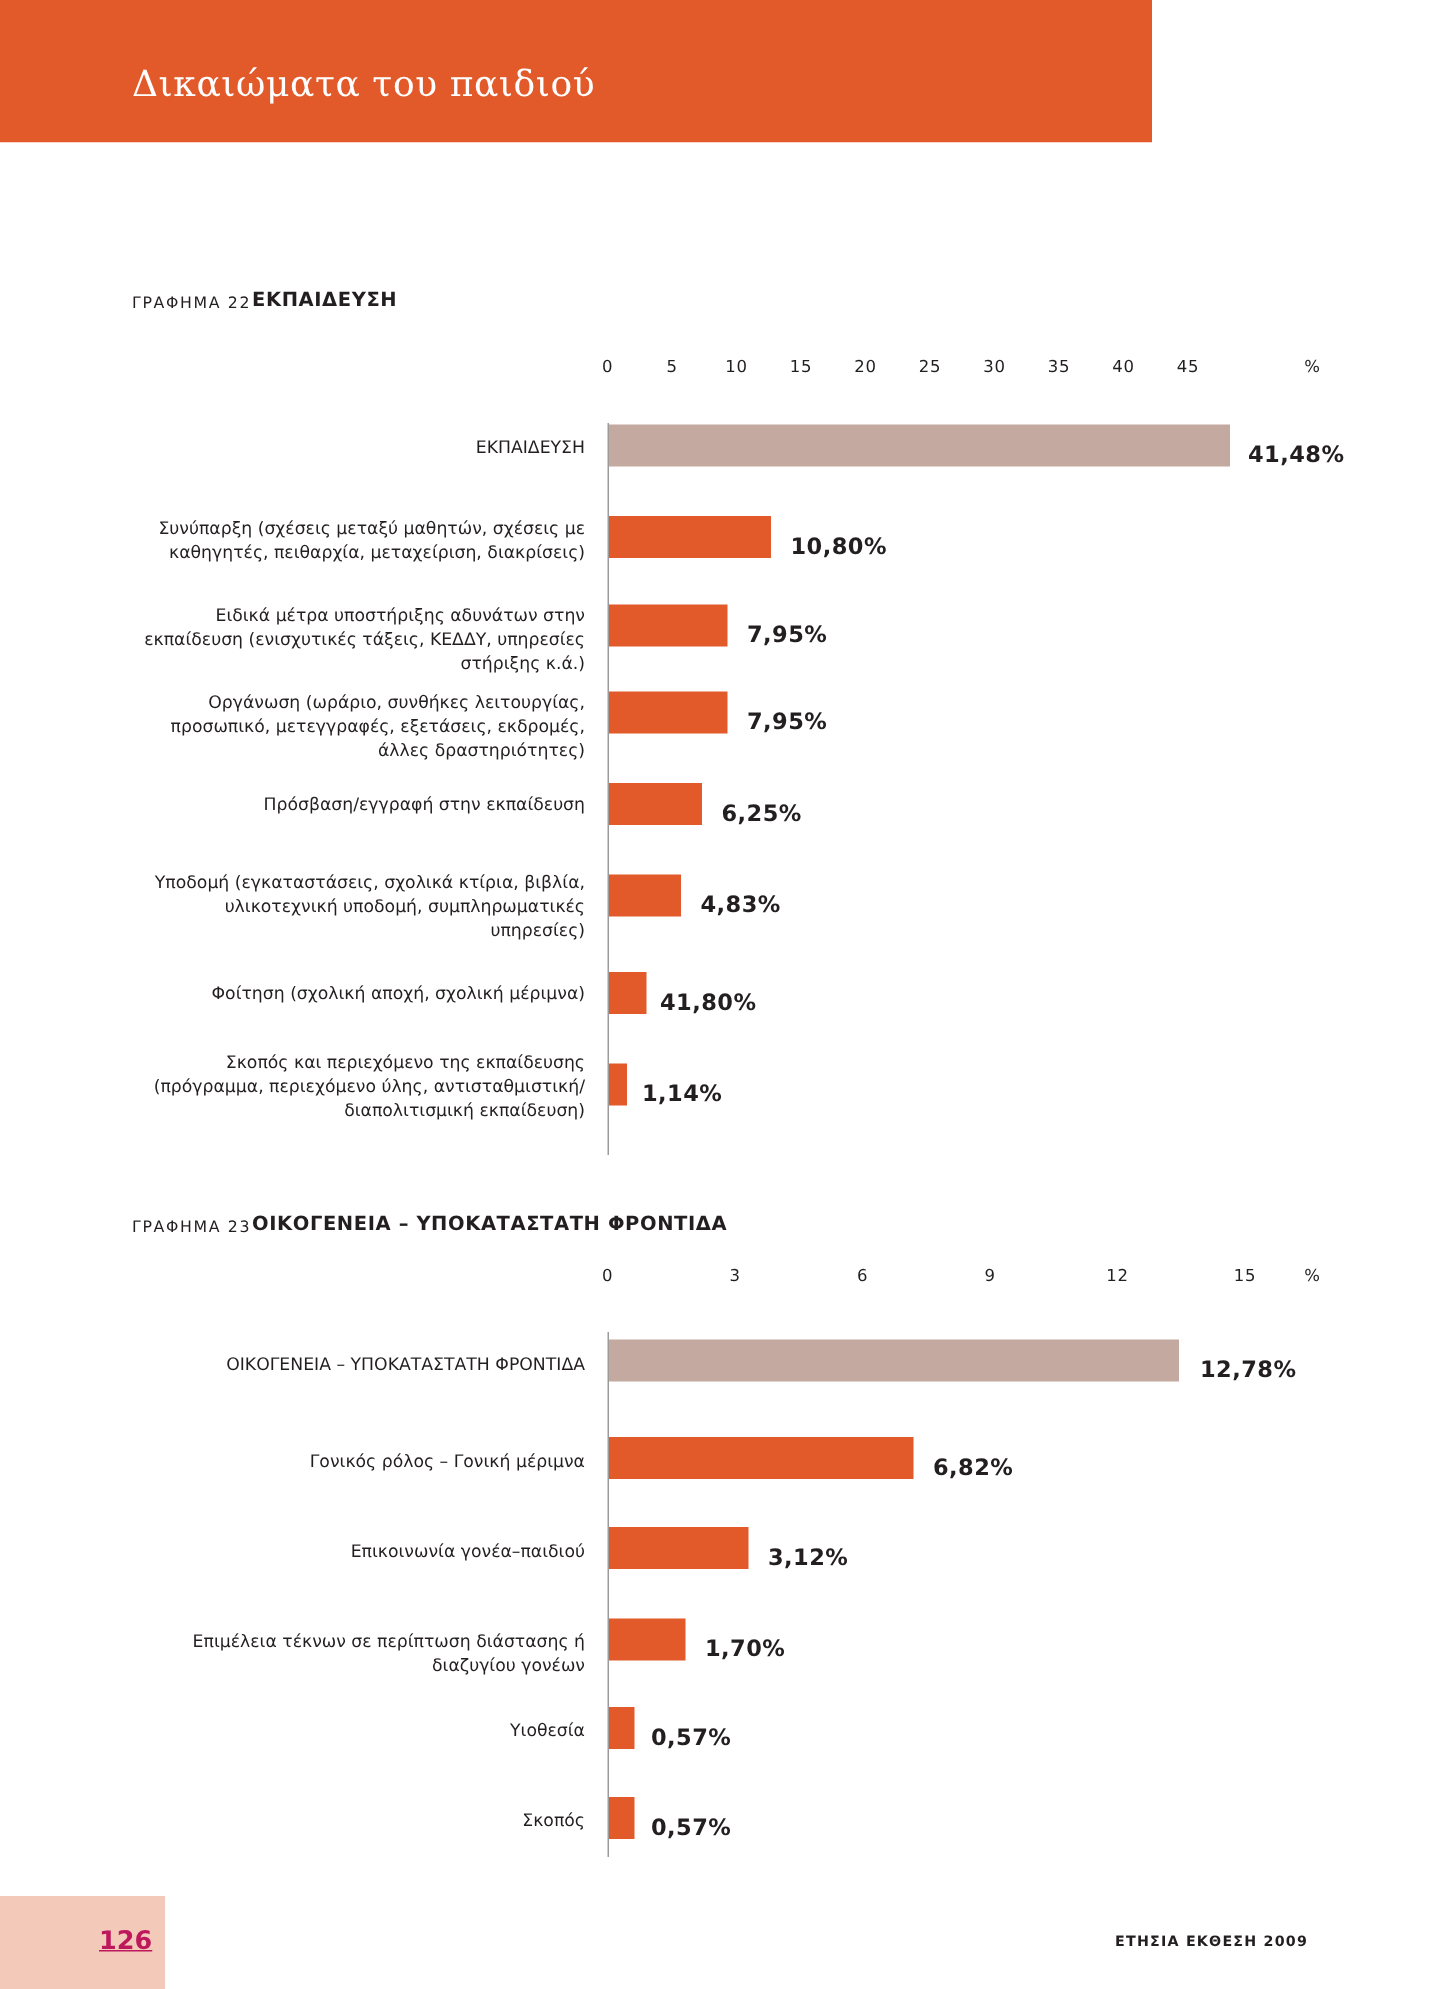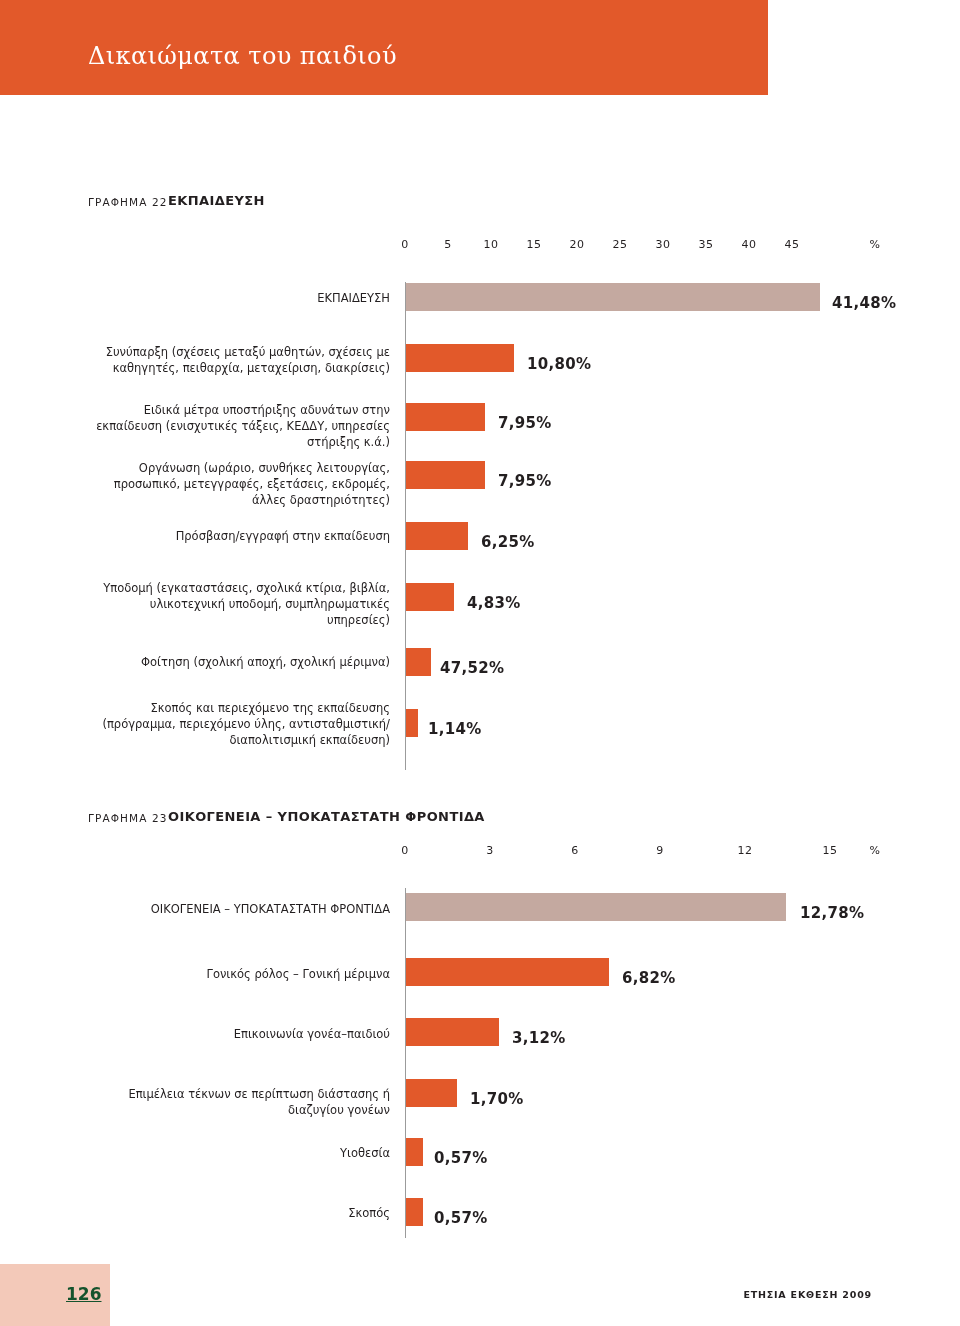--- a/index.html
+++ b/index.html
@@ -49,21 +49,21 @@
   }
   .baseline {
     position:absolute; width:1px; background:#9b9b9b;
   }
   
   .footer-num-box {
     position:absolute; left:0; bottom:0; width:110px; height:62px; background:#f3c9b9;
   }
   .footer-num {
     position:absolute; left:66px; bottom:22px;
-    font-size:17px; font-weight:bold; color:#14532d;text-decoration:underline;
+    font-size:17px; font-weight:bold; color:#be185d;text-decoration:underline;
   }
   .footer-right {
     position:absolute; right:88px; bottom:26px;
     font-size:9.5px; font-weight:bold; letter-spacing:0.8px; color:#231f20;
   }
 </style>
 </head>
 <body>
 
 <div class="topband">
@@ -111,21 +111,21 @@
   <div class="cat-label" style="left:85px; top:528px; width:305px;">Πρόσβαση/εγγραφή στην εκπαίδευση</div>
   <div class="bar" style="left:406px; top:522px; width:62px;"></div>
   <div class="val" style="left:481px; top:533px;">6,25%</div>
 
   <div class="cat-label" style="left:85px; top:580px; width:305px;">Υποδομή (εγκαταστάσεις, σχολικά κτίρια, βιβλία, υλικοτεχνική υποδομή, συμπληρωματικές υπηρεσίες)</div>
   <div class="bar" style="left:406px; top:583px; width:48px;"></div>
   <div class="val" style="left:467px; top:594px;">4,83%</div>
 
   <div class="cat-label" style="left:85px; top:654px; width:305px;">Φοίτηση (σχολική αποχή, σχολική μέριμνα)</div>
   <div class="bar" style="left:406px; top:648px; width:25px;"></div>
-  <div class="val" style="left:440px; top:659px;">47,52%</div>
+  <div class="val" style="left:440px; top:659px;">41,80%</div>
 
   <div class="cat-label" style="left:85px; top:700px; width:305px;">Σκοπός και περιεχόμενο της εκπαίδευσης (πρόγραμμα, περιεχόμενο ύλης, αντισταθμιστική/διαπολιτισμική εκπαίδευση)</div>
   <div class="bar" style="left:406px; top:709px; width:12px;"></div>
   <div class="val" style="left:428px; top:720px;">1,14%</div>
 </div>
 
 <div>
 
   <div class="chart-label-small" style="position:absolute; left:88px; top:812px;">ΓΡΑΦΗΜΑ 23</div>
   <div class="chart-title" style="position:absolute; left:168px; top:809px;">ΟΙΚΟΓΕΝΕΙΑ – ΥΠΟΚΑΤΑΣΤΑΤΗ ΦΡΟΝΤΙΔΑ</div>

